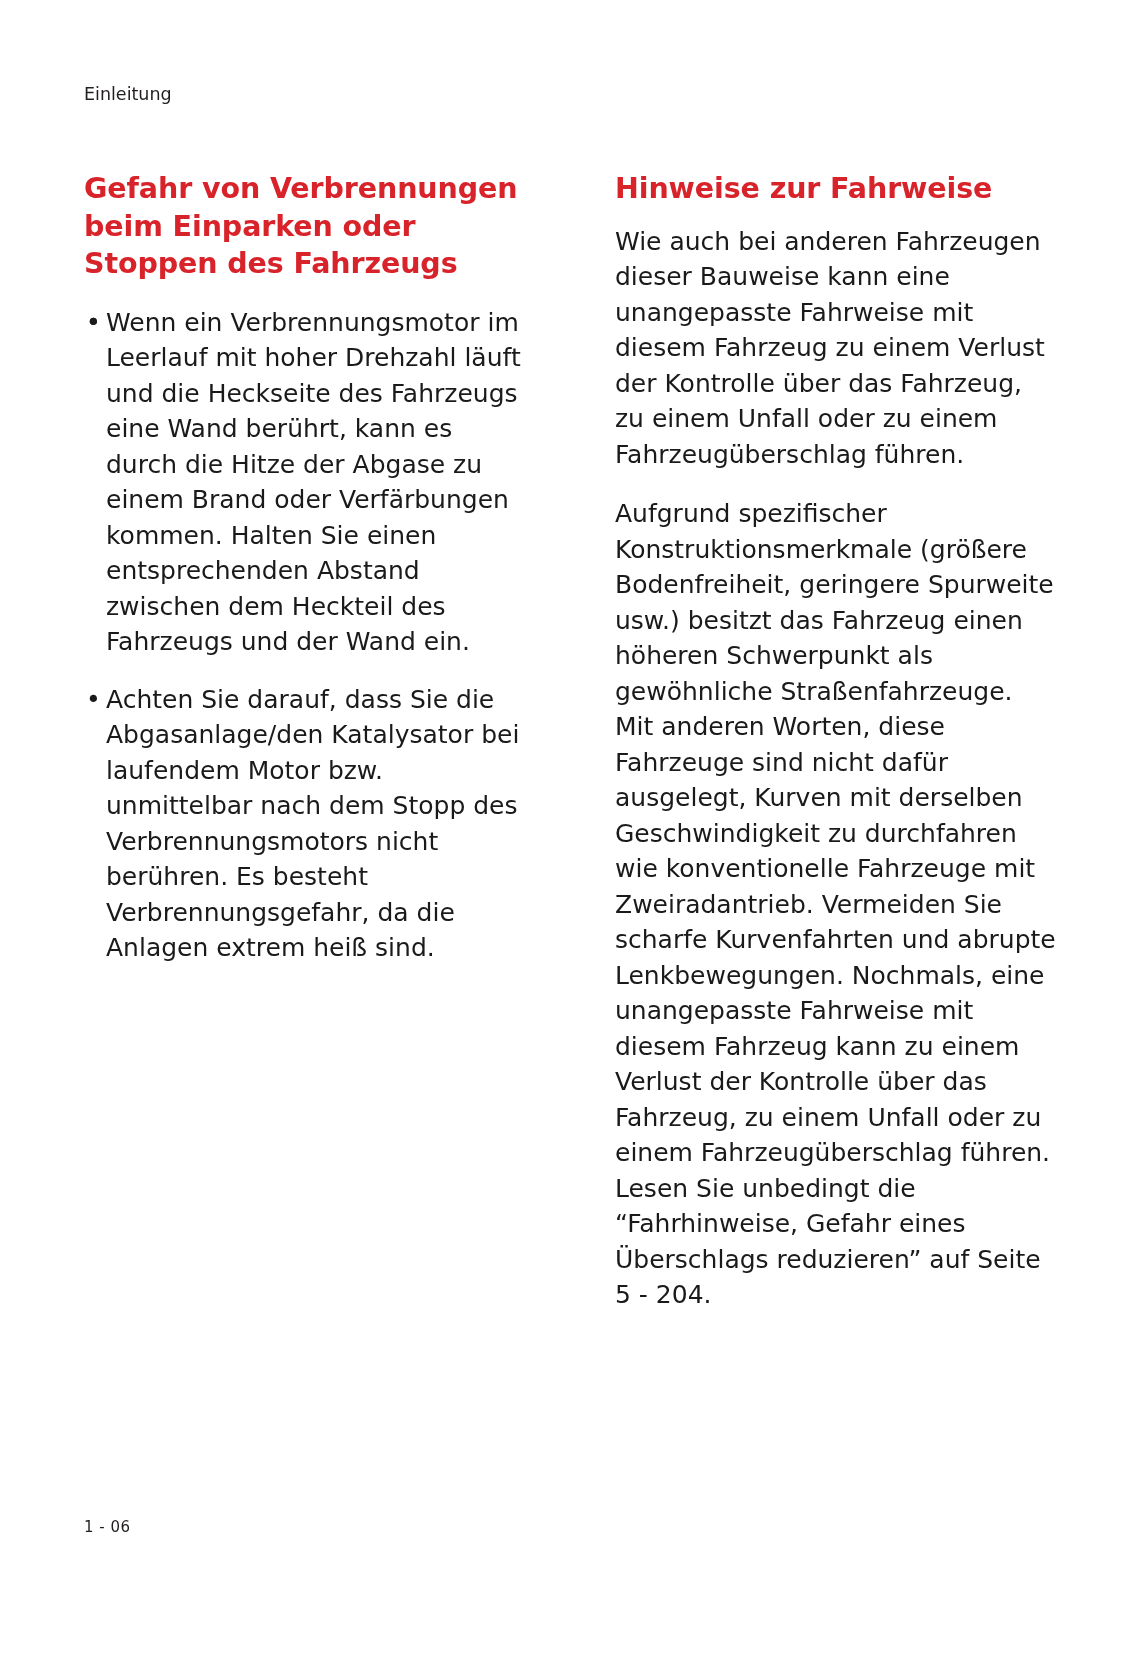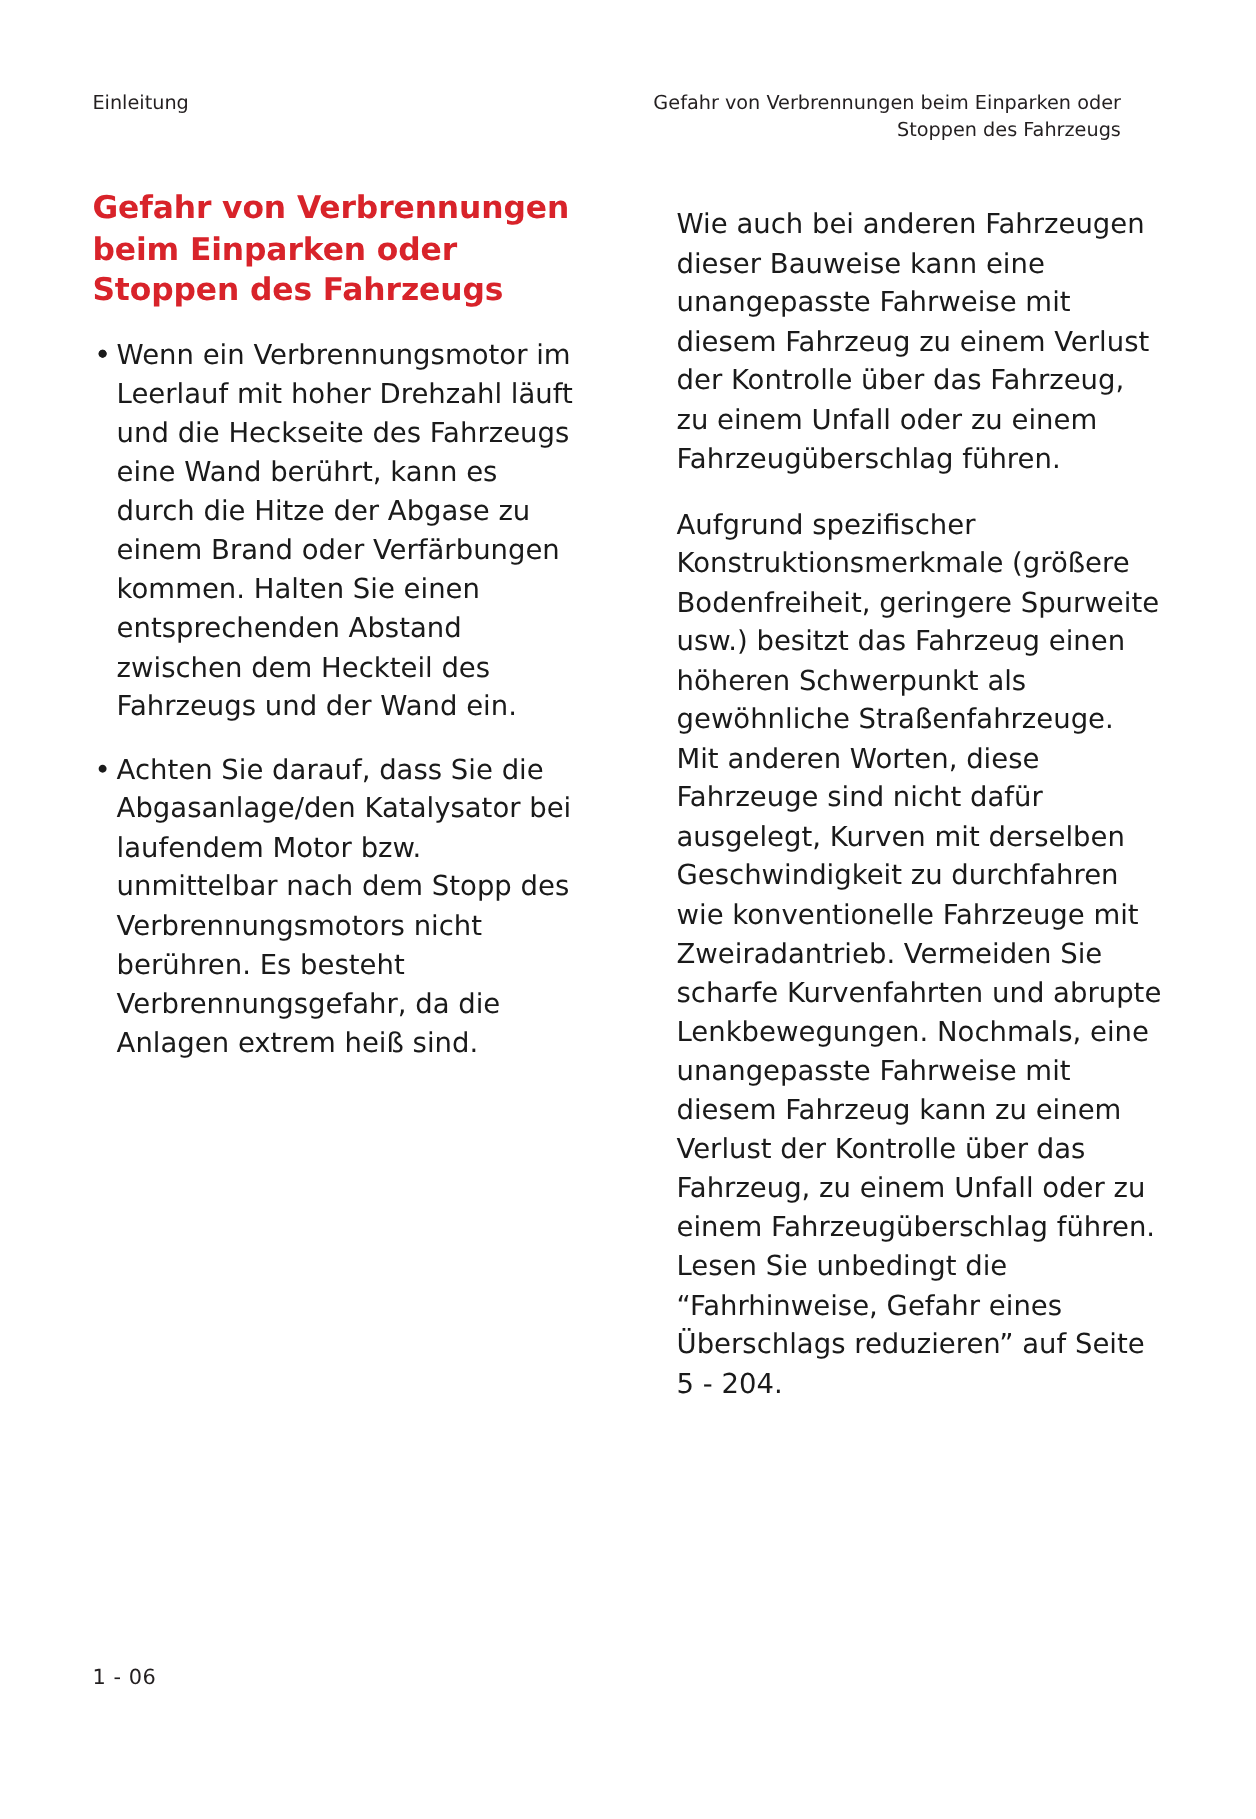--- a/index.html
+++ b/index.html
@@ -93,36 +93,32 @@
     margin: 16px 0 24px 0;
     color: #1a1a1a;
   }
   p.body-text:last-child {
     margin-bottom: 0;
   }
   .footer {
     position: absolute;
     left: 84px;
     bottom: 118px;
-    font-size: 19px;
+    font-size: 15px;
     color: #231f20;
     letter-spacing: 0.5px;
   }
 </style>
 </head>
 <body>
 
 <div class="page">
 
   <div class="header">
     <div class="header-left">Einleitung</div>
-    <div class="header-right">
-      <span class="line">Gefahr von Verbrennungen beim Einparken oder</span>
-      <span class="line">Stoppen des Fahrzeugs</span>
-    </div>
   </div>
 
   <div class="columns">
 
     <div class="col">
       <h1 class="section-title">Gefahr von Verbrennungen beim Einparken oder Stoppen des Fahrzeugs</h1>
       <ul class="bullet-list">
         <li>
           <span class="bullet">•</span>
         </li>
@@ -131,20 +127,21 @@
           <span>Wenn ein Verbrennungsmotor im Leerlauf mit hoher Drehzahl läuft und die Heckseite des Fahrzeugs eine Wand berührt, kann es durch die Hitze der Abgase zu einem Brand oder Verfärbungen kommen. Halten Sie einen entsprechenden Abstand zwischen dem Heckteil des Fahrzeugs und der Wand ein.</span>
         </li>
         <li>
           <span class="bullet">•</span>
           <span>Achten Sie darauf, dass Sie die Abgasanlage/den Katalysator bei laufendem Motor bzw. unmittelbar nach dem Stopp des Verbrennungsmotors nicht berühren. Es besteht Verbrennungsgefahr, da die Anlagen extrem heiß sind.</span>
         </li>
       </ul>
     </div>
 
     <div class="col">
+      <h1 class="section-title">Hinweise zur Fahrweise</h1>
       <p class="body-text">Wie auch bei anderen Fahrzeugen dieser Bauweise kann eine unangepasste Fahrweise mit diesem Fahrzeug zu einem Verlust der Kontrolle über das Fahrzeug, zu einem Unfall oder zu einem Fahrzeugüberschlag führen.</p>
       <p class="body-text">Aufgrund spezifischer Konstruktionsmerkmale (größere Bodenfreiheit, geringere Spurweite usw.) besitzt das Fahrzeug einen höheren Schwerpunkt als gewöhnliche Straßenfahrzeuge. Mit anderen Worten, diese Fahrzeuge sind nicht dafür ausgelegt, Kurven mit derselben Geschwindigkeit zu durchfahren wie konventionelle Fahrzeuge mit Zweiradantrieb. Vermeiden Sie scharfe Kurvenfahrten und abrupte Lenkbewegungen. Nochmals, eine unangepasste Fahrweise mit diesem Fahrzeug kann zu einem Verlust der Kontrolle über das Fahrzeug, zu einem Unfall oder zu einem Fahrzeugüberschlag führen. Lesen Sie unbedingt die “Fahrhinweise, Gefahr eines Überschlags reduzieren” auf Seite 5 - 204.</p>
     </div>
 
   </div>
 
   <div class="footer">1 - 06</div>
 
 </div>
 

